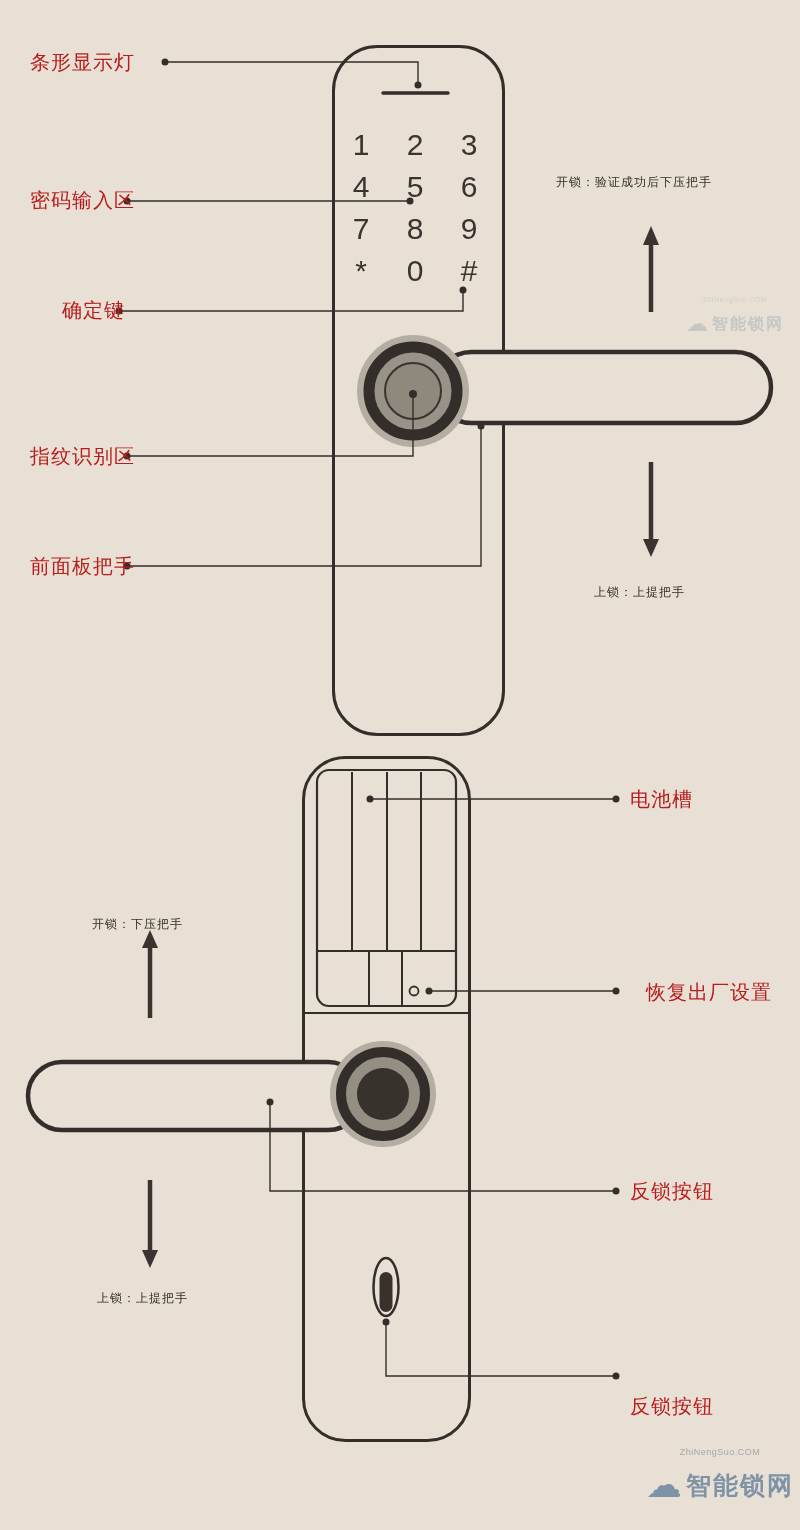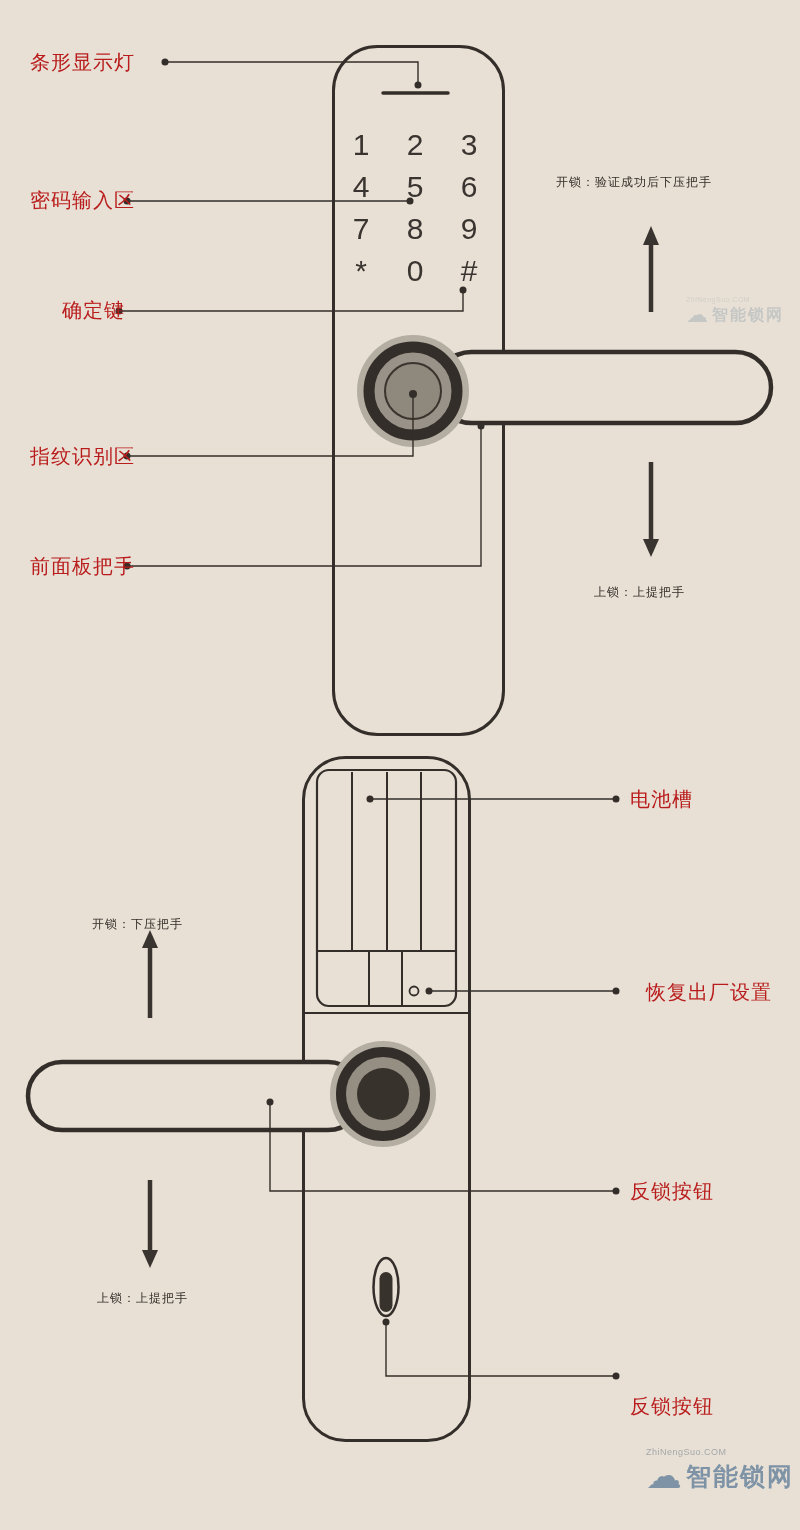--- a/index.html
+++ b/index.html
@@ -23,21 +23,21 @@
   .keypad{
     position:absolute;left:334px;top:124px;width:162px;height:168px;
     display:grid;grid-template-columns:repeat(3,1fr);grid-template-rows:repeat(4,1fr);
     align-items:center;justify-items:center;
     font-size:30px;font-weight:400;color:#3a3430;
   }
   .key{line-height:1;}
   .wm{position:absolute;text-align:left;}
   .wm-bottom{left:646px;top:1447px;}
   .wm-top{left:686px;top:296px;opacity:.32;}
-  .wm-url{font-size:9px;color:#8b959c;opacity:.75;letter-spacing:.5px;margin-bottom:1px;}
+  .wm-url{font-size:9px;color:#8b959c;opacity:.75;letter-spacing:.5px;margin-bottom:10px;text-align:center;}
   .wm-top .wm-url{font-size:7px;}
   .wm-row{display:flex;align-items:center;gap:4px;color:#7e93a6;}
   .wm-cloud{font-size:36px;line-height:1;}
   .wm-top .wm-cloud{font-size:22px;}
   .wm-name{font-size:25px;font-weight:bold;letter-spacing:2px;}
   .wm-top .wm-name{font-size:16px;}
 </style>
 </head>
 <body>
 

